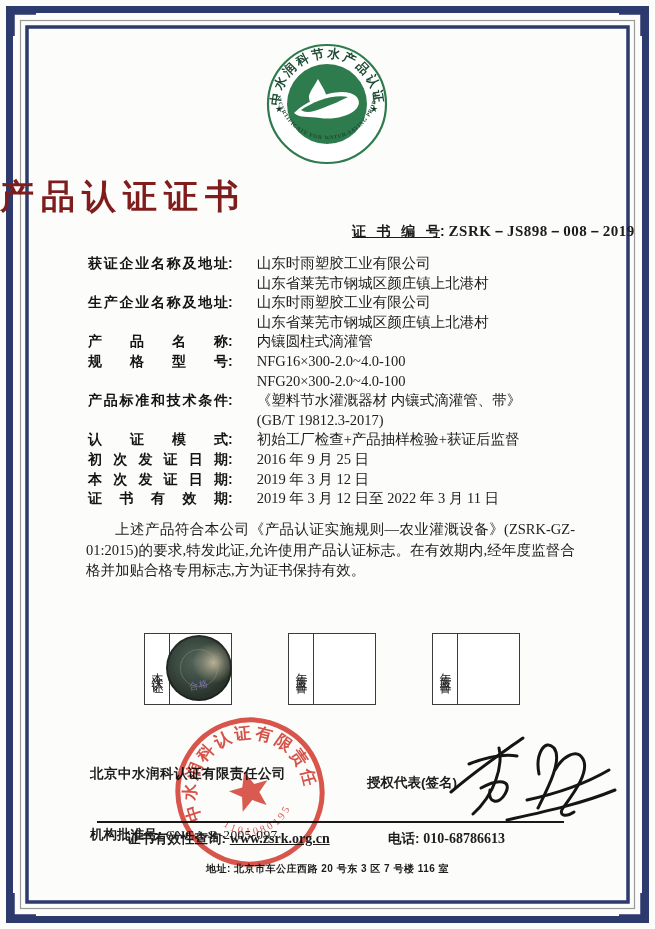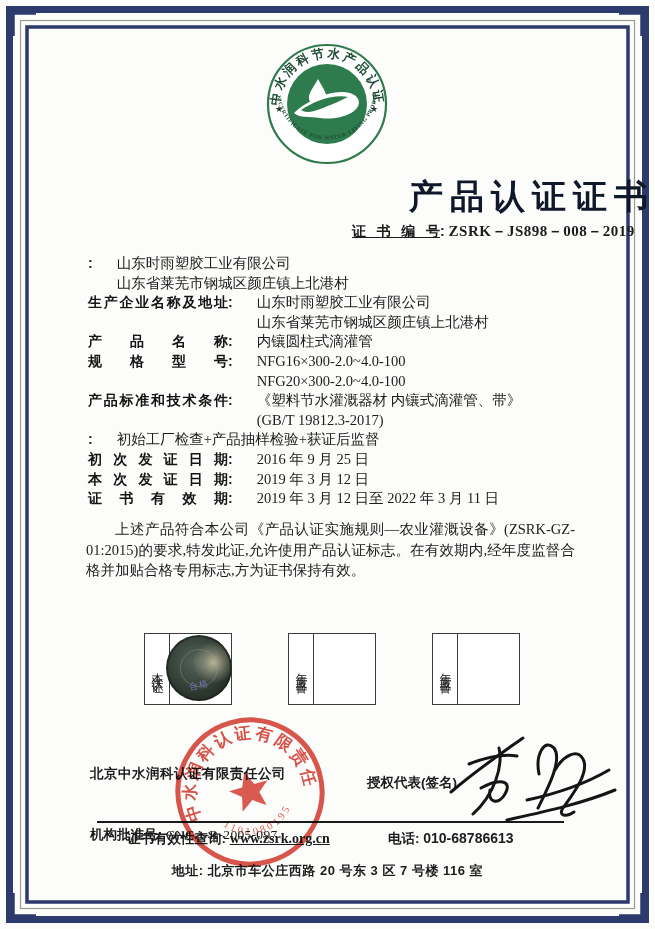--- a/index.html
+++ b/index.html
@@ -2,22 +2,22 @@
 <html><head>
 <meta charset="utf-8">
 <style>
   html,body{margin:0;padding:0;}
   body{background:#e9e9e7;font-family:"Liberation Sans","DejaVu Sans",sans-serif;}
   .page{position:relative;width:655px;height:929px;background:#fcfcfa;overflow:hidden;margin:0 auto;}
   .frame{position:absolute;left:0;top:0;z-index:1;pointer-events:none;}
   .content{position:absolute;left:0;top:0;width:655px;height:929px;z-index:2;color:#1c1c1c;}
 
   .logo{position:absolute;left:265px;top:42px;width:124px;height:124px;}
-  .title{position:absolute;top:174px;left:0;width:655px;text-align:right;
-         font-size:34px;font-weight:700;letter-spacing:7px;color:#0f172a;}
+  .title{position:absolute;top:174px;left:0;width:655px;text-align:left;
+         font-size:34px;font-weight:700;letter-spacing:7px;color:#7f1d1d;}
   .certno{position:absolute;top:222px;left:352px;font-size:14px;white-space:nowrap;}
   .certno .lbl{display:inline-block;width:88px;text-align:justify;text-align-last:justify;font-weight:700;vertical-align:bottom;text-decoration:underline;}
   .certno .col{font-weight:700;}
   .certno .val{font-family:"Liberation Serif","DejaVu Serif",serif;font-size:15px;font-weight:600;letter-spacing:.5px;}
 
   .fields{position:absolute;left:88px;top:254px;width:500px;}
   .frow{display:flex;align-items:flex-start;line-height:19.6px;font-size:14px;}
   .flabel{display:inline-block;width:140px;flex:0 0 140px;text-align:justify;text-align-last:justify;font-weight:700;color:#141414;}
   .fcolon{font-weight:700;margin-right:8px;}
   .fvals{font-family:"Liberation Serif","DejaVu Serif",serif;font-size:14.5px;margin-left:16px;}
@@ -48,22 +48,22 @@
   .issuer2 .lbl{font-weight:700;}
   .issuer2 .val{font-family:"Liberation Serif","DejaVu Serif",serif;letter-spacing:.3px;}
   .rep{position:absolute;left:367px;top:774px;font-size:13.5px;font-weight:700;z-index:3;}
   .sig{position:absolute;left:443px;top:728px;z-index:4;}
   .rule{position:absolute;left:97px;top:821px;width:467px;height:2px;background:#1a1a1a;z-index:3;}
   .query{position:absolute;left:127px;top:830px;font-size:13.5px;z-index:3;}
   .query .lbl{font-weight:700;}
   .query .val{font-family:"Liberation Serif","DejaVu Serif",serif;font-size:14px;font-weight:600;text-decoration:underline;}
   .phone{position:absolute;left:388px;top:830px;font-size:13.5px;z-index:3;}
   .phone .lbl{font-weight:700;}
-  .phone .val{font-family:Liberation Sans, sans-serif;font-size:14px;font-weight:600;}
-  .address{position:absolute;left:0;top:862px;width:655px;text-align:center;font-size:13px;font-weight:700;letter-spacing:.5px;}
+  .phone .val{font-family:Liberation Serif, serif;font-size:14px;font-weight:600;}
+  .address{position:absolute;left:0;top:862px;width:655px;text-align:center;font-size:10px;font-weight:700;letter-spacing:.5px;}
 </style>
 </head>
 <body>
 
 <div class="page">
 
   <svg class="frame" width="655" height="929" viewBox="0 0 655 929">
     <rect x="9.5" y="9.5" width="636" height="910" fill="none" stroke="#2c3a6d" stroke-width="7"></rect>
     <rect x="20.5" y="20.5" width="614" height="888" fill="none" stroke="#9a9a98" stroke-width="1.2"></rect>
     <rect x="27" y="27" width="601" height="875" fill="none" stroke="#2c3a6d" stroke-width="3.5"></rect>
@@ -99,20 +99,21 @@
 
     <div class="title">产品认证证书</div>
 
     <div class="certno">
       <span class="lbl">证书编号</span><span class="col">:</span>
       <span class="val">ZSRK－JS898－008－2019</span>
     </div>
 
     <div class="fields">
       <div class="frow">
+        <span class="flabel">获证企业名称及地址</span>
           <span class="fcolon">:</span>
         <span class="fvals">
             <span>山东时雨塑胶工业有限公司</span>
             <span>山东省莱芜市钢城区颜庄镇上北港村</span>
           </span>
       </div>
       <div class="frow">
         <span class="flabel">生产企业名称及地址</span>
           <span class="fcolon">:</span>
         <span class="fvals">
@@ -137,20 +138,21 @@
       </div>
       <div class="frow">
         <span class="flabel">产品标准和技术条件</span>
           <span class="fcolon">:</span>
         <span class="fvals">
             <span>《塑料节水灌溉器材 内镶式滴灌管、带》</span>
             <span>(GB/T 19812.3-2017)</span>
           </span>
       </div>
       <div class="frow">
+        <span class="flabel">认证模式</span>
           <span class="fcolon">:</span>
         <span class="fvals">
             <span>初始工厂检查+产品抽样检验+获证后监督</span>
           </span>
       </div>
       <div class="frow">
         <span class="flabel">初次发证日期</span>
           <span class="fcolon">:</span>
         <span class="fvals">
             <span>2016 年 9 月 25 日</span>

